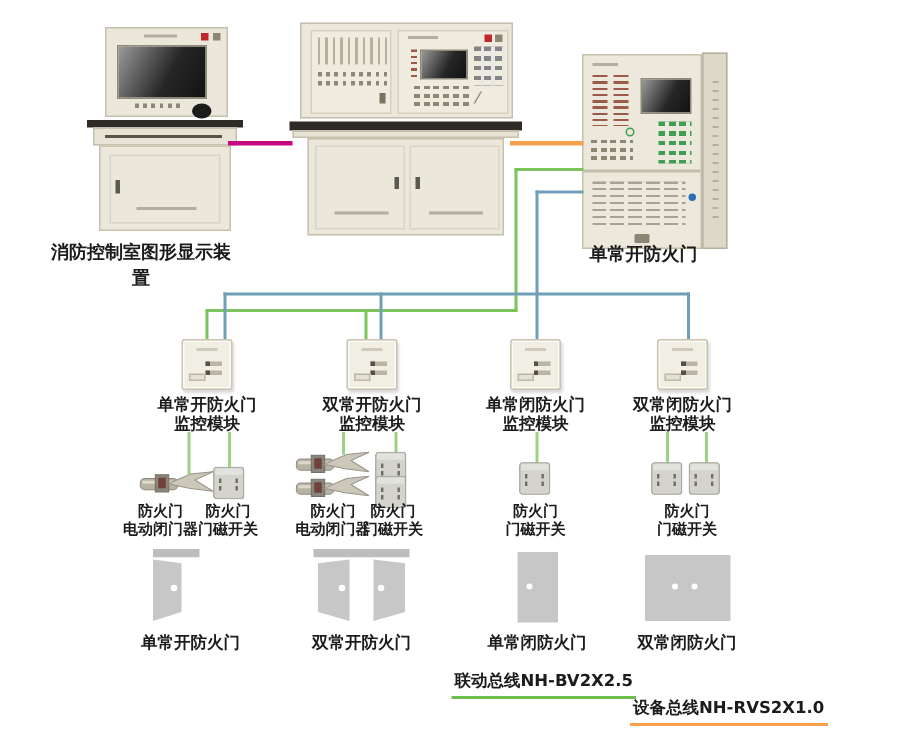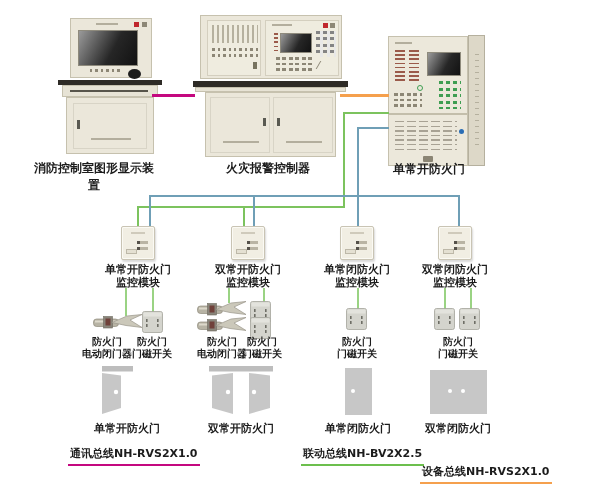--- a/index.html
+++ b/index.html
@@ -121,21 +121,20 @@
       <div class="abs" style="left:4px;top:4px;width:60px;height:56px;border:1px solid #d8d4c6;box-sizing:border-box;">
         <div class="handle" style="right:3px;top:20px;width:3px;height:8px;"></div>
         <div class="txtdash" style="left:12px;top:43px;width:36px;height:2px;"></div>
       </div>
       <div class="abs" style="left:67px;top:4px;width:60px;height:56px;border:1px solid #d8d4c6;box-sizing:border-box;">
         <div class="handle" style="left:3px;top:20px;width:3px;height:8px;"></div>
         <div class="txtdash" style="left:12px;top:43px;width:36px;height:2px;"></div>
       </div>
     </div>
   </div>
-  <div class="lbl dev-lbl" style="left:218px;top:160px;width:100px;">火灾报警控制器</div>
 
   <div class="abs" style="left:388px;top:32px;width:98px;height:140px;">
     <div class="abs" style="left:80px;top:3px;width:17px;height:131px;background:#ddd8c8;border:1px solid #b5b09e;box-sizing:border-box;">
       <div class="abs" style="left:6px;top:18px;width:4px;height:95px;background:repeating-linear-gradient(180deg,#b5b09e 0 1.5px,transparent 1.5px 6px);"></div>
     </div>
     <div class="cab" style="left:0;top:4px;width:80px;height:130px;background:#ece8db;">
       <div class="txtdash" style="left:6px;top:5px;width:17px;height:2px;"></div>
       <div class="ledcol" style="left:6px;top:13px;width:10px;height:34px;"></div>
       <div class="ledcol" style="left:20px;top:13px;width:10px;height:34px;"></div>
       <div class="screen" style="left:38px;top:15px;width:34px;height:24px;"></div>
@@ -291,17 +290,16 @@
   <div class="doorrect" style="left:430px;top:370px;width:57px;height:44px;">
     <div class="doordot" style="left:18px;top:19px;"></div>
     <div class="doordot" style="left:31px;top:19px;"></div>
   </div>
 
   <div class="lbl door-lbl" style="left:79px;top:421px;">单常开防火门</div>
   <div class="lbl door-lbl" style="left:193px;top:421px;">双常开防火门</div>
   <div class="lbl door-lbl" style="left:310px;top:421px;">单常闭防火门</div>
   <div class="lbl door-lbl" style="left:410px;top:421px;">双常闭防火门</div>
 
-  <div class="legend-item" style="left: 68px; top: 446px; border-bottom-color: rgb(196, 8, 127);">通讯总线NH-RVS2X1.0</div>
   <div class="legend-item" style="left: 301px; top: 446px; border-bottom-color: rgb(108, 191, 77);">联动总线NH-BV2X2.5</div>
   <div class="legend-item" style="left: 420px; top: 464px; border-bottom-color: rgb(245, 160, 77);">设备总线NH-RVS2X1.0</div>
 
 </div>
 
 </body></html>

